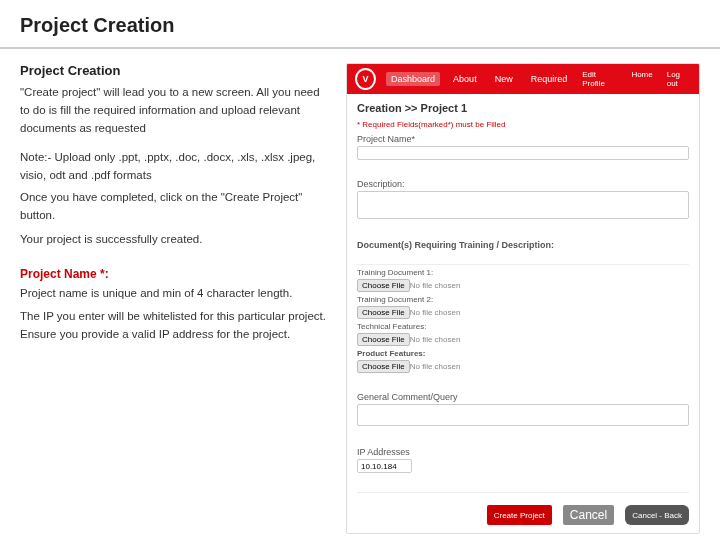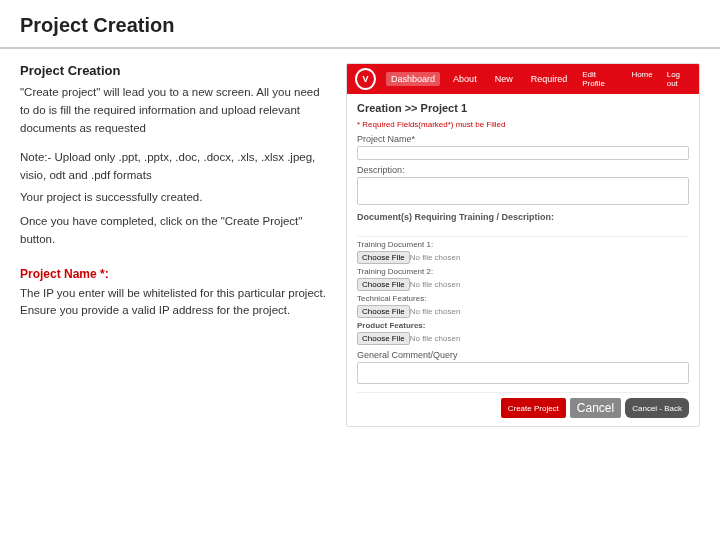--- a/index.html
+++ b/index.html
@@ -123,21 +123,21 @@
     }
 
     .form-title {
       font-size: 11px;
       font-weight: bold;
       margin-bottom: 6px;
       color: #333;
     }
 
     .form-group {
-      margin-bottom: 5px;
+      margin-bottom: 19px;
     }
 
     .form-label {
       font-size: 9px;
       color: #555;
       margin-bottom: 2px;
       display: block;
     }
 
     .form-input {
@@ -193,23 +193,23 @@
       height: 14px;
       border: 1px solid #ccc;
       border-radius: 2px;
       font-size: 8px;
       padding: 1px 3px;
     }
 
     .form-buttons {
       display: flex;
       justify-content: flex-end;
-      gap: 4px;
+      gap: 11px;
       margin-top: 6px;
-      padding-top: 5px;
+      padding-top: 12px;
       border-top: 1px solid #eee;
     }
 
     .btn-create {
       background: #c00;
       color: #fff;
       border: none;
       border-radius: 2px;
       font-size: 8px;
       padding: 3px 7px;
@@ -251,24 +251,25 @@
 <div class="page-header">
   <h1>Project Creation</h1>
 </div>
 
 <div class="main-content">
 
   <div class="left-col">
     <h2>Project Creation</h2>
     <p>"Create project" will lead you to a new screen. All you need to do is fill the required information and upload relevant documents as requested</p>
     <p class="note">Note:- Upload only .ppt, .pptx, .doc, .docx, .xls, .xlsx .jpeg, visio, odt and .pdf formats</p>
+    <p>Once you have completed, click on the "Create Project" button.</p>
     <p>Your project is successfully created.</p>
-    <p>Once you have completed, click on the "Create Project" button.</p>
 
     <div class="section-label">Project Name *:</div>
+    <p>Project name is unique and min of 4 character length.</p>
     <p>The IP you enter will be whitelisted for this particular project. Ensure you provide a valid IP address for the project.</p>
   </div>
 
   <div class="right-col">
 
     <div class="voda-nav">
       <div class="voda-logo">
         <span>V</span>
       </div>
       <div class="voda-nav-items">
@@ -325,20 +326,26 @@
           <button class="choose-file-btn">Choose File</button>
           <span class="no-file-text">No file chosen</span>
         </div>
       </div>
 
       <div class="form-group">
         <label class="form-label">General Comment/Query</label>
         <textarea class="form-textarea" style="height: 22px;"></textarea>
       </div>
 
+      <div class="form-group">
+        <label class="form-label">IP Addresses</label>
+        <div class="ip-row">
+          <input class="ip-input" type="text" value="10.10.184" style="">
+        </div>
+      </div>
 
       <div class="form-buttons">
         <button class="btn-create">Create Project</button>
         <button class="btn-cancel">Cancel</button>
         <button class="btn-back">Cancel - Back</button>
       </div>
     </div>
   </div>
 
 </div>

